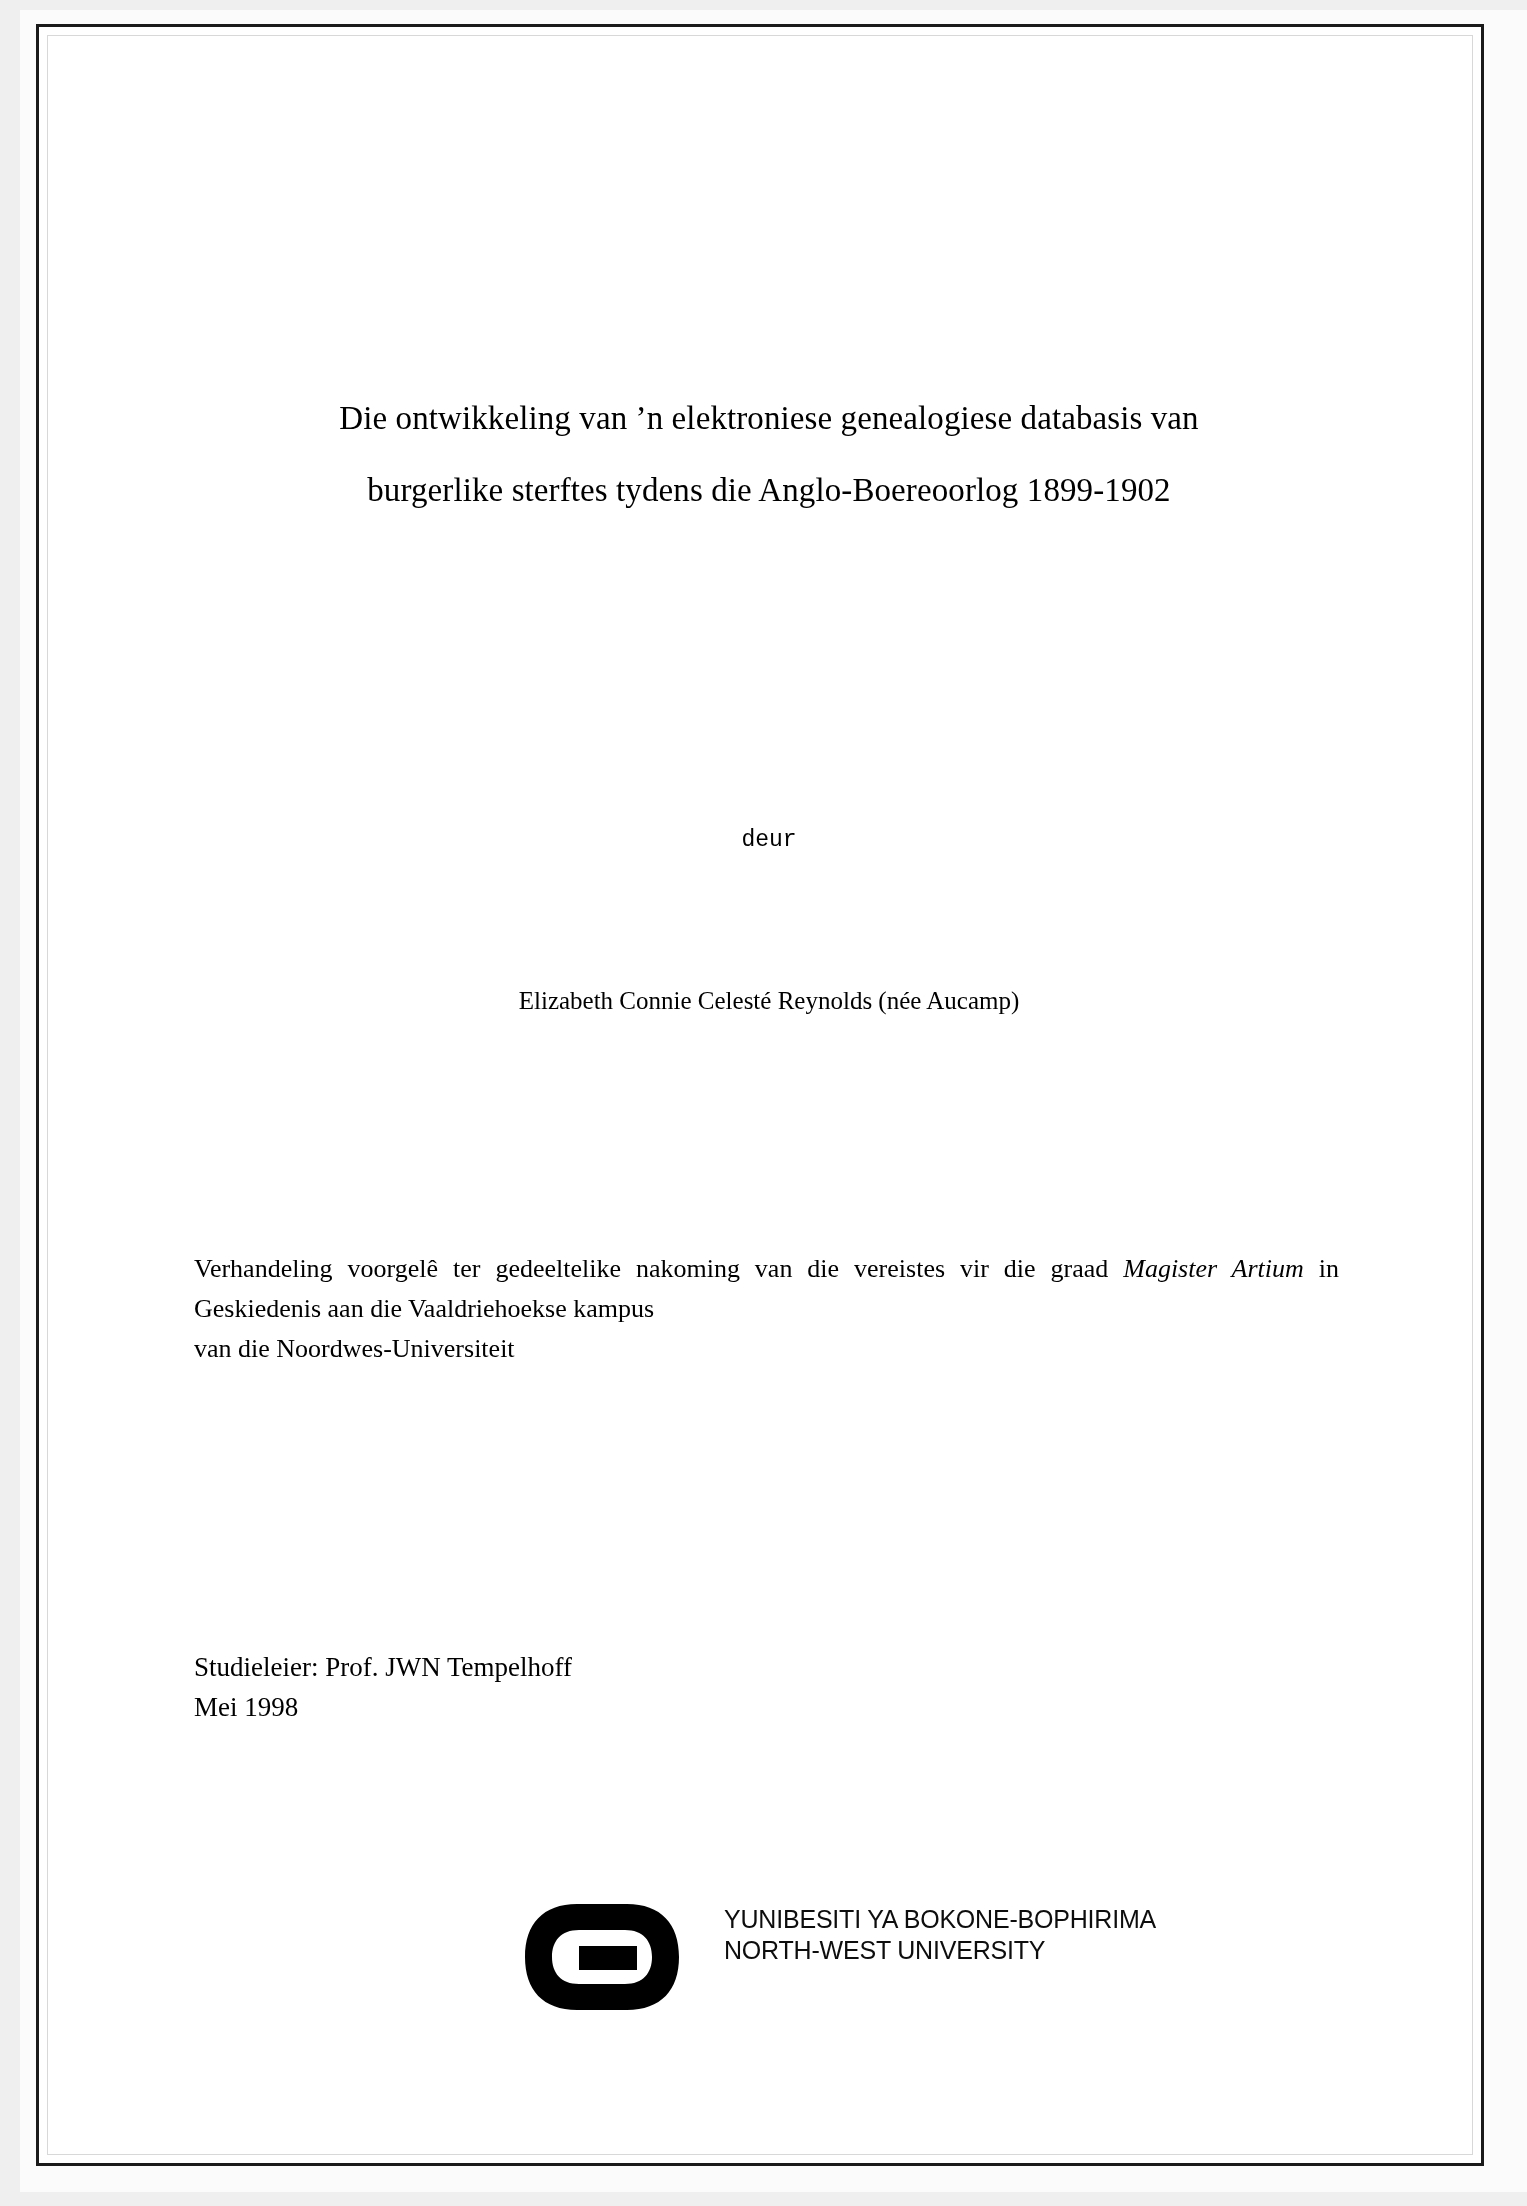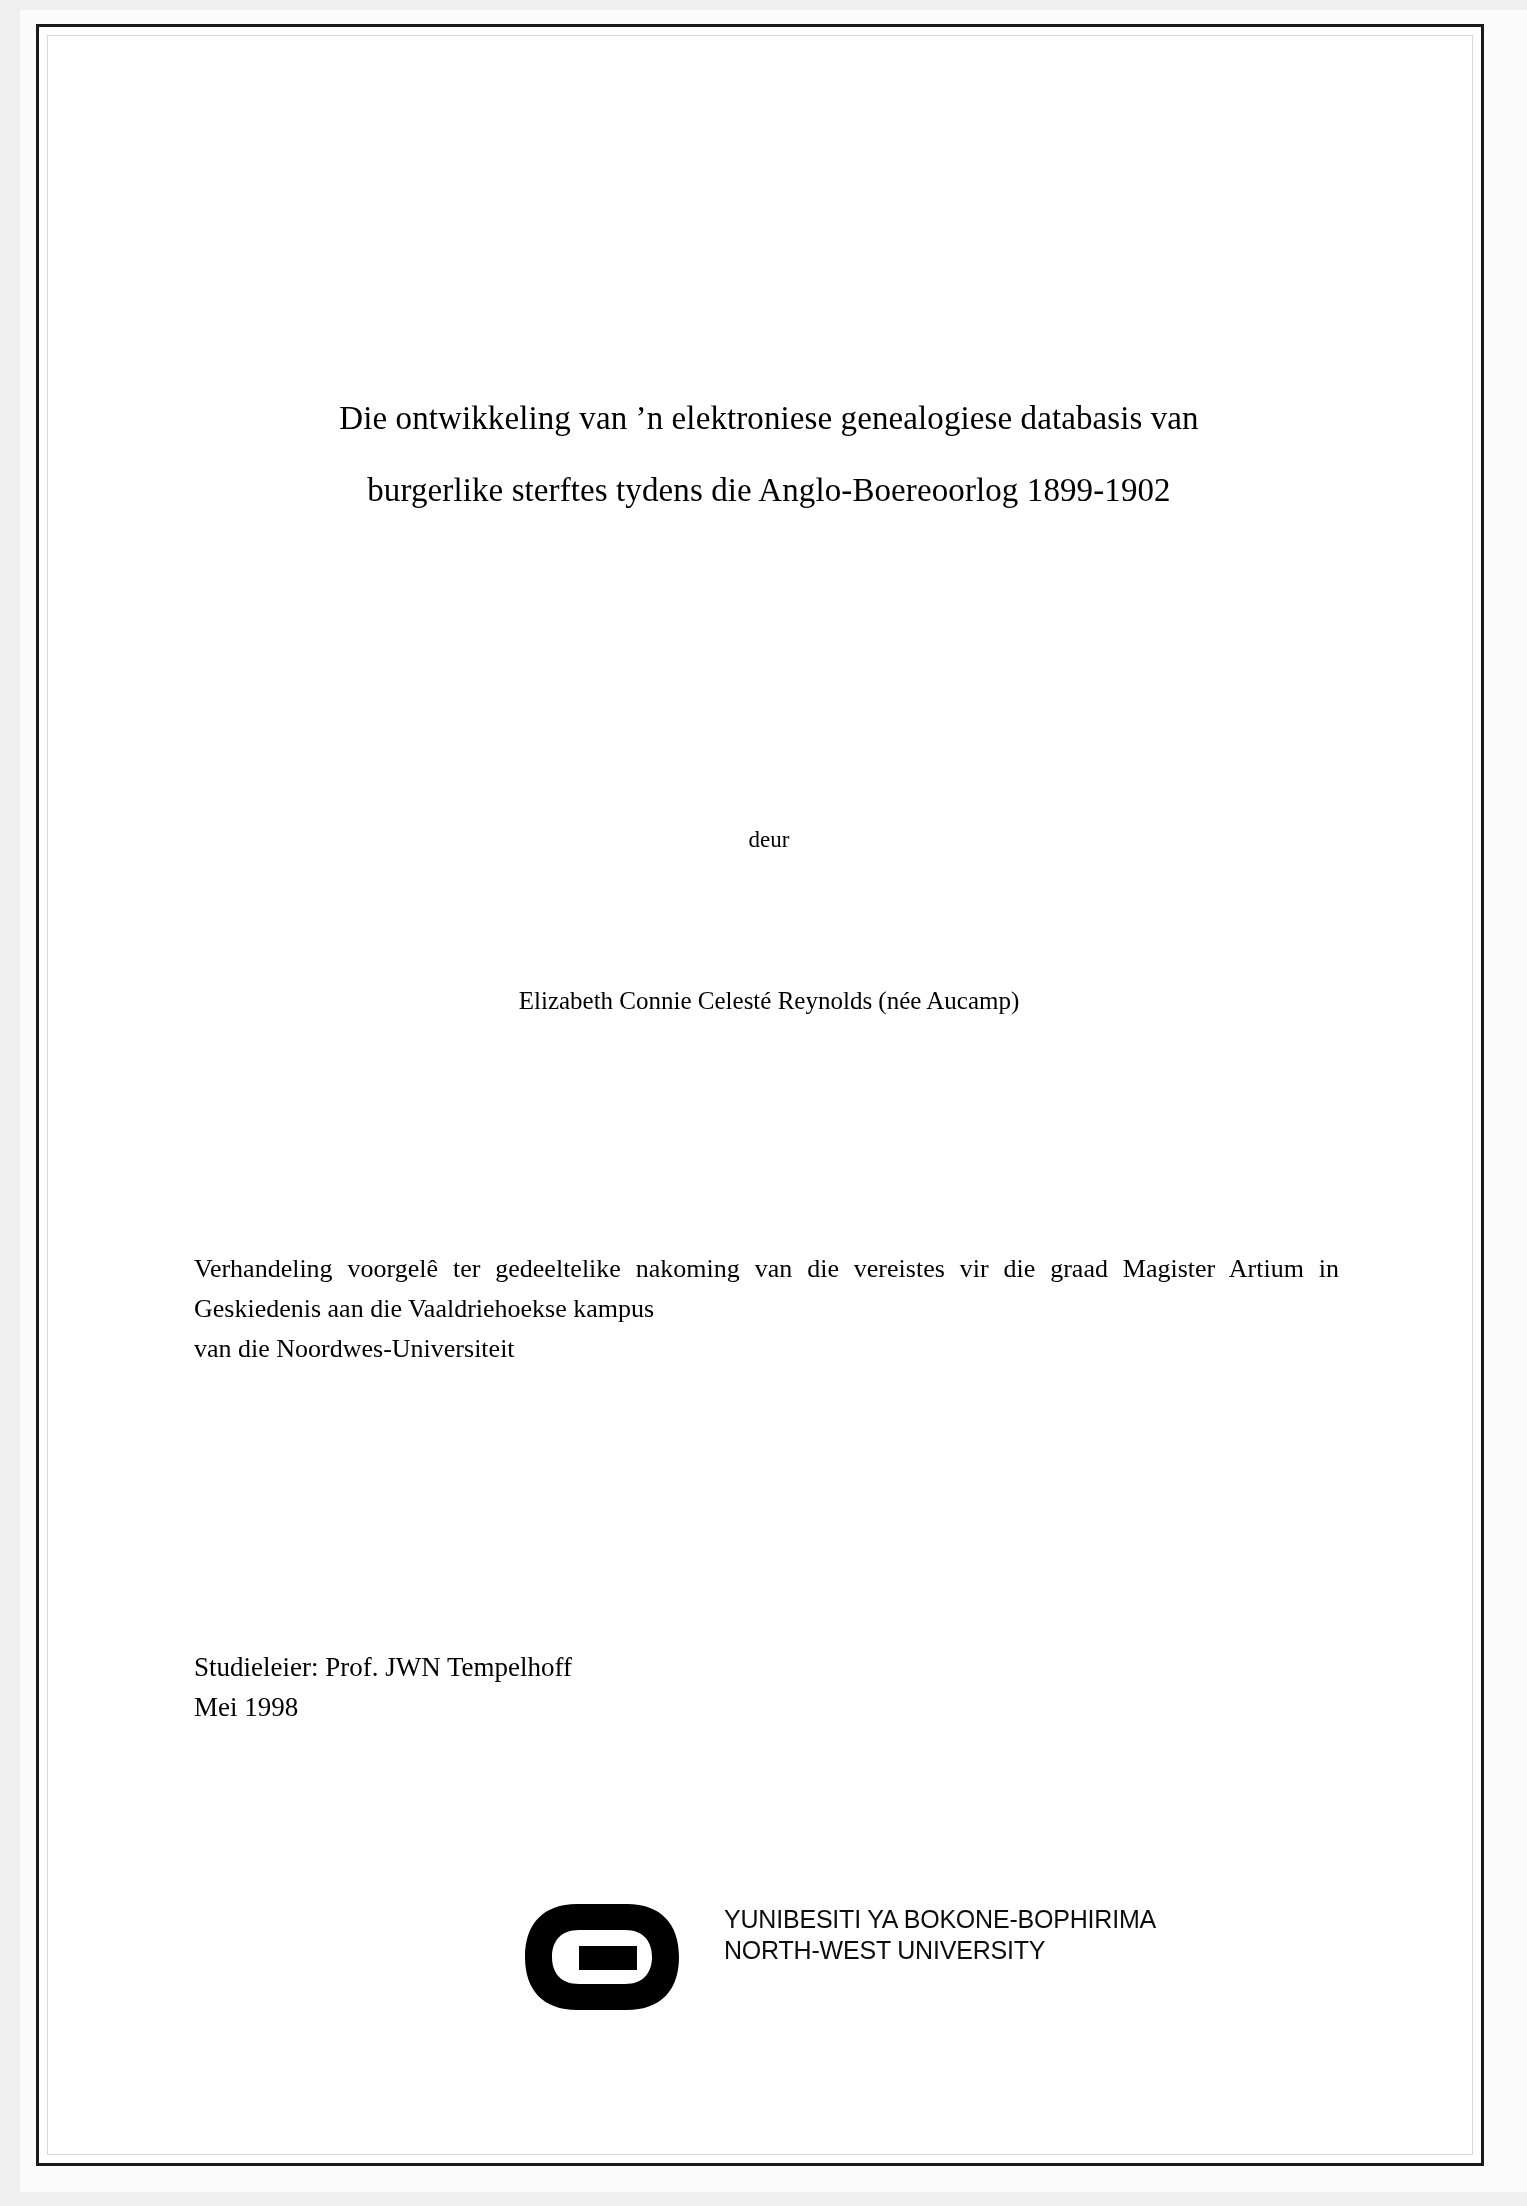--- a/index.html
+++ b/index.html
@@ -72,20 +72,21 @@
   }
 
   
   #byline-label {
     position: absolute;
     top: 800px;
     left: 0;
     width: 1160px;
     text-align: center;
     font-size: 23px;
+    font-family: Liberation Mono, monospace;
   }
 
   
   #author-name {
     position: absolute;
     top: 960px;
     left: 0;
     width: 1160px;
     text-align: center;
     font-size: 25px;
@@ -98,20 +99,21 @@
     left: 5px;
     width: 1145px;
     font-size: 26px;
     line-height: 40px;
   }
   #degree-statement .justified {
     text-align: justify;
     text-justify: inter-word;
   }
   #degree-statement .it {
+    font-style: italic;
   }
 
   
   #supervisor-block {
     position: absolute;
     top: 1620px;
     left: 5px;
     width: 900px;
     font-size: 27px;
     line-height: 40px;

